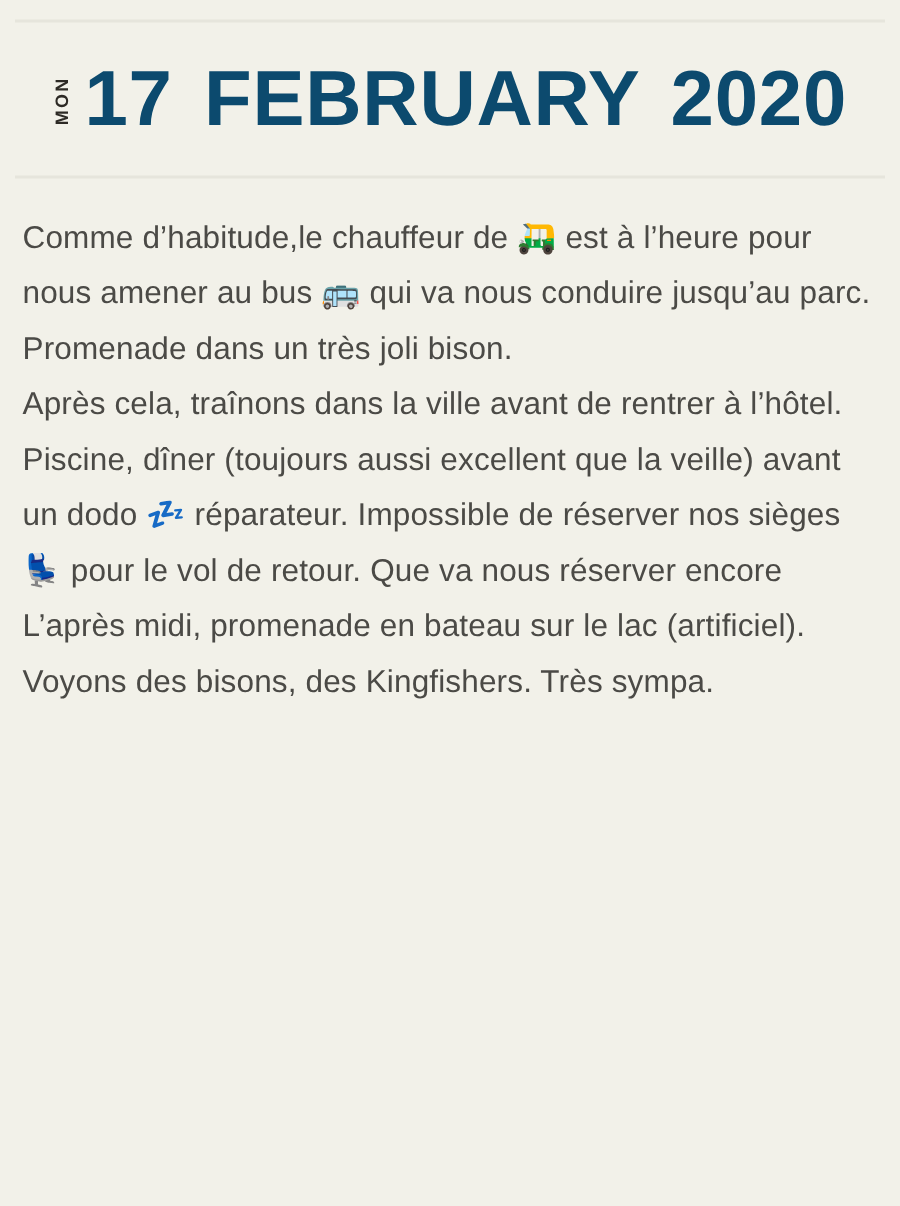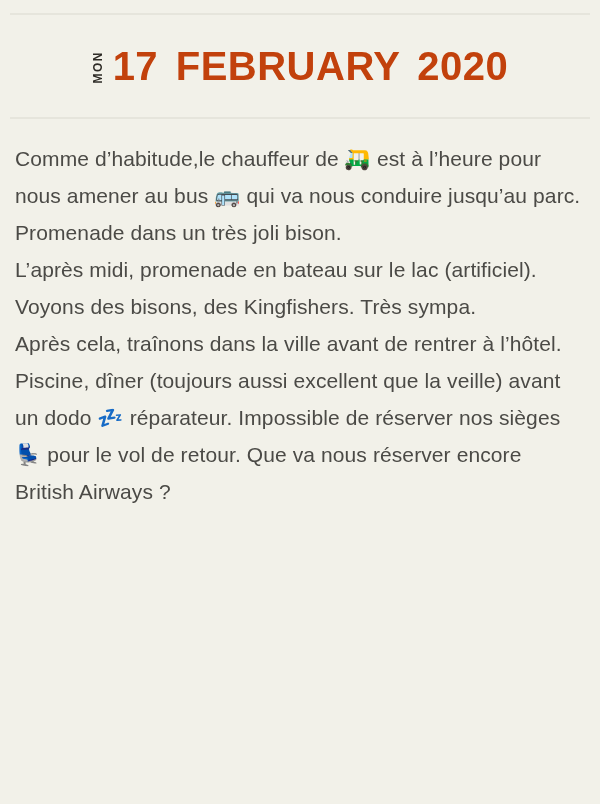--- a/index.html
+++ b/index.html
@@ -37,25 +37,25 @@
     transform: rotate(180deg);
     font-size: 12px;
     font-weight: bold;
     letter-spacing: 1.5px;
     color: #2d2a25;
     line-height: 1;
     margin-top: 2px;
   }
   .date-title {
     margin: 0;
-    font-size: 40px;
+    font-size: 52px;
     font-weight: 700;
     letter-spacing: 0.5px;
     word-spacing: 6px;
-    color: #c2410c;
+    color: #0c4a6e;
     white-space: nowrap;
   }
   .entry-body {
     padding: 21px 18px 0 15px;
     font-size: 21px;
     line-height: 37px;
     color: #4b4a46;
     letter-spacing: 0.1px;
   }
   .entry-body p {
@@ -72,18 +72,17 @@
   <header class="date-header">
     <span class="weekday">MON</span>
     <h1 class="date-title">17 FEBRUARY 2020</h1>
   </header>
 
   <hr class="divider">
 
   <main class="entry-body">
     <p>Comme d’habitude,le chauffeur de 🛺 est à l’heure pour nous amener au bus 🚌 qui va nous conduire jusqu’au parc.</p>
     <p>Promenade dans un très joli bison.</p>
+    <p>Après cela, traînons dans la ville avant de rentrer à l’hôtel. Piscine, dîner (toujours aussi excellent que la veille) avant un dodo 💤 réparateur. Impossible de réserver nos sièges 💺 pour le vol de retour. Que va nous réserver encore</p>
     <p>L’après midi, promenade en bateau sur le lac (artificiel). Voyons des bisons, des Kingfishers. Très sympa.</p>
-    <p>Après cela, traînons dans la ville avant de rentrer à l’hôtel. Piscine, dîner (toujours aussi excellent que la veille) avant un dodo 💤 réparateur. Impossible de réserver nos sièges 💺 pour le vol de retour. Que va nous réserver encore</p>
-    <p>British Airways ?</p>
   </main>
 
 </div>
 
 </body></html>

